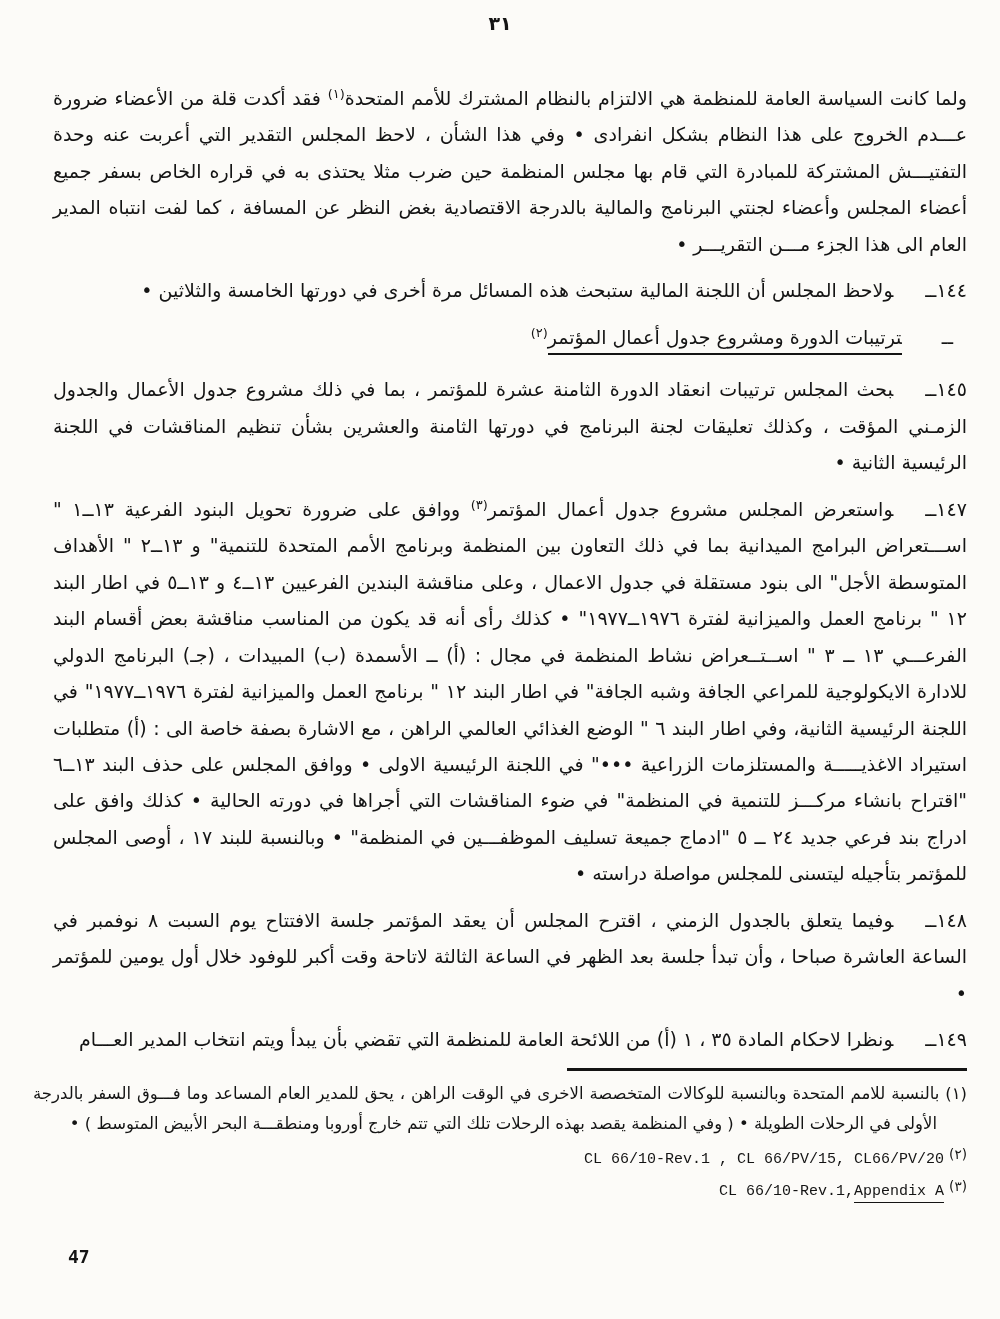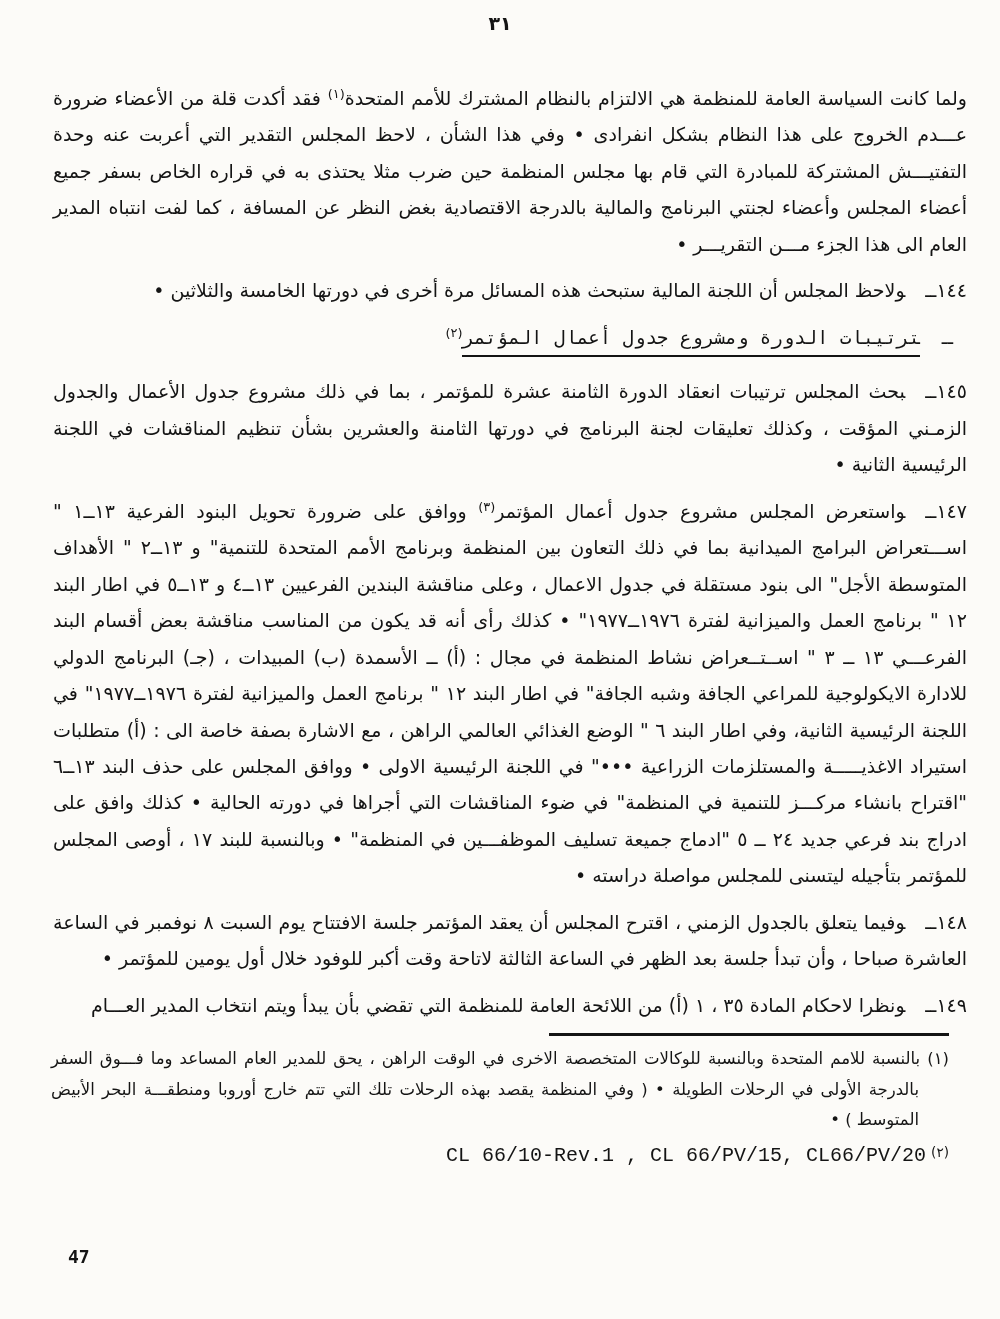--- a/index.html
+++ b/index.html
@@ -28,48 +28,47 @@
   .content {
     direction: rtl;
     padding: 46px 33px 0 53px;
     font-size: 19px;
     line-height: 1.92;
     text-align: justify;
   }
   .para { margin: 0 0 10px 0; }
   .pnum {
     white-space: nowrap;
-    margin-left: 20px;
+    margin-left: 32px;
   }
   .ref {
     font-size: 0.68em;
     vertical-align: super;
     line-height: 0;
   }
   .section-heading {
     margin: 14px 0 12px 0;
     font-size: 19px;
     font-weight: normal;
   }
   .section-heading .u {
     border-bottom: 2px solid #141414;
     padding-bottom: 5px;
   }
   .subitem {
     margin: 4px 14px 16px 0;
   }
-  .subitem .dash { margin-left: 22px; }
+  .subitem .dash { margin-left: 40px; }
   .subitem .u2 {
     border-bottom: 2.5px solid #141414;
     padding-bottom: 5px;
-    font-family: Liberation Mono, monospace;
   }
   .footnotes {
     direction: rtl;
-    padding: 0 51px;
+    padding: 0 33px;
     margin-top: 6px;
   }
   .fn-divider {
     width: 400px;
     height: 3px;
     background: #141414;
     margin: 0 0 8px auto; 
     margin-right: 0;
   }
   .fn-ar {
@@ -80,21 +79,21 @@
     text-indent: -30px;
   }
   .fn-marker { white-space: nowrap; }
   .fn-latin {
     margin-top: 4px;
     font-size: 16px;
     line-height: 1.6;
   }
   .mono {
     font-family: "Liberation Mono", "DejaVu Sans Mono", monospace;
-    font-size: 20px;
+    font-size: 15px;
     direction: ltr;
     unicode-bidi: embed;
   }
   .fn-marker2 {
     font-size: 0.85em;
     vertical-align: 4px;
   }
   .u-app {
     border-bottom: 1.5px solid #141414;
     padding-bottom: 2px;
@@ -136,18 +135,19 @@
   </div>
 
   <div class="footnotes">
 
     <div class="fn-divider"></div>
 
     <div class="fn-ar" dir="rtl"><span class="fn-marker">(١)</span> <span>بالنسبة للامم المتحدة وبالنسبة للوكالات المتخصصة الاخرى في الوقت الراهن ، يحق للمدير العام المساعد وما فـــوق السفر بالدرجة الأولى في الرحلات الطويلة • ( وفي المنظمة يقصد بهذه الرحلات تلك التي تتم خارج أوروبا ومنطقـــة البحر الأبيض المتوسط ) •</span></div>
 
     <div class="fn-latin" dir="rtl"><sup class="fn-marker2">(٢)</sup> <span class="mono">CL 66/10-Rev.1 , CL 66/PV/15, CL66/PV/20</span></div>
 
+    <div class="fn-latin" dir="rtl"><sup class="fn-marker2">(٣)</sup> <span class="mono"><span>CL 66/10-Rev.1,</span><span class="u-app">Appendix A</span></span></div>
 
   </div>
 
   <div class="bottom-num">47</div>
 
 </div>
 
 </body></html>

